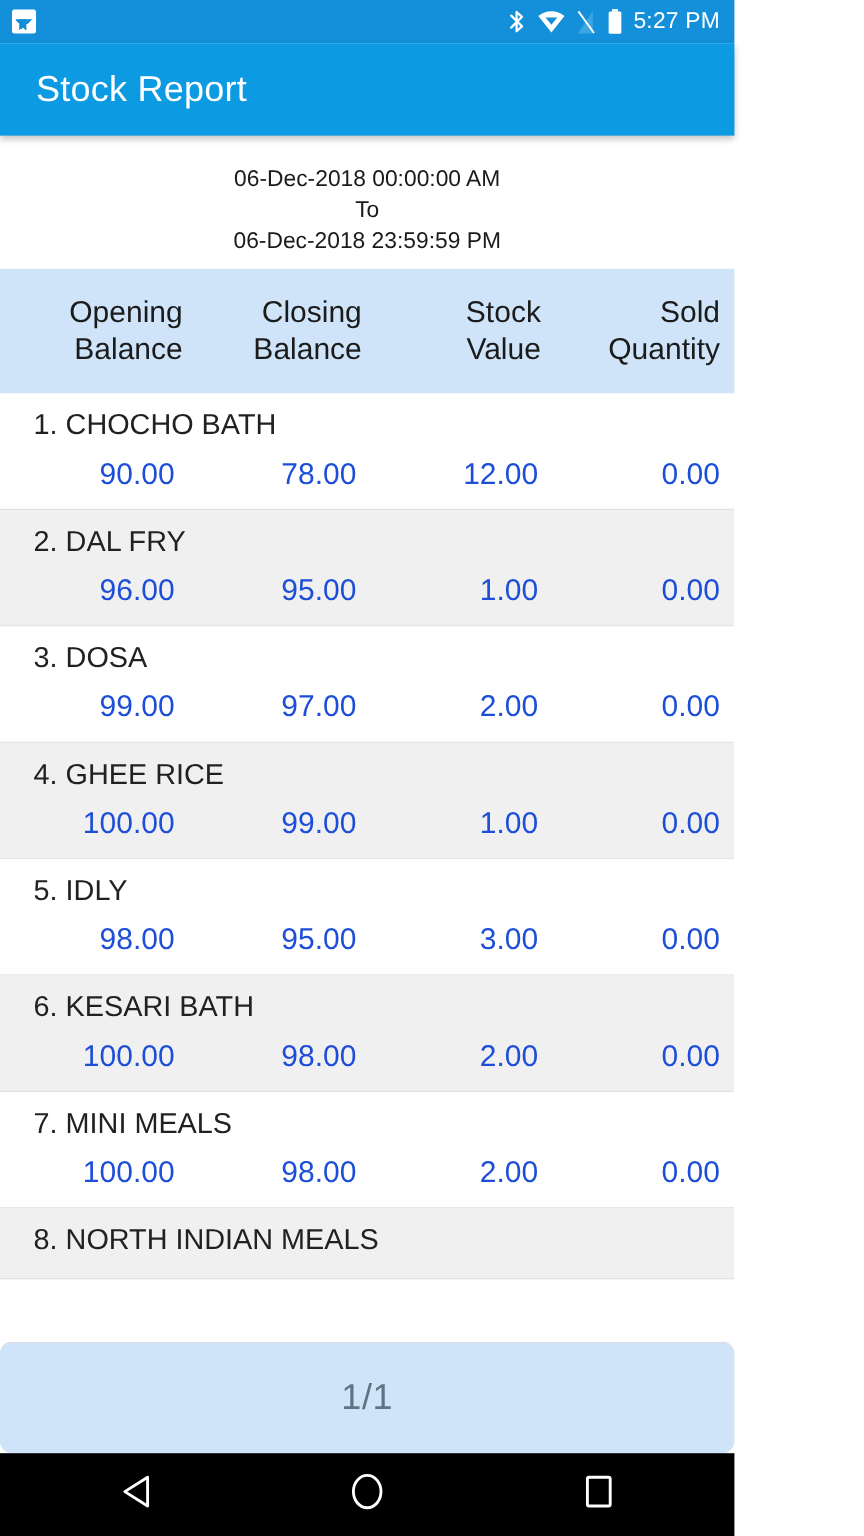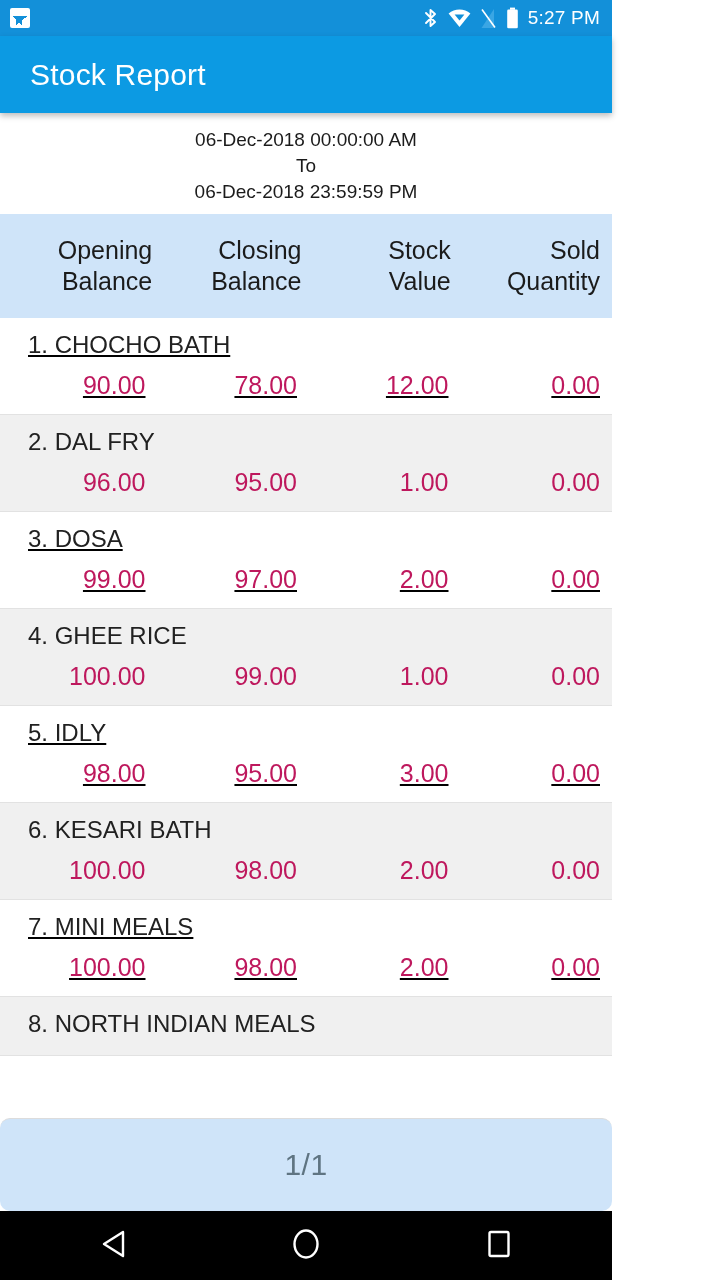--- a/index.html
+++ b/index.html
@@ -36,47 +36,47 @@
   .appbar{
     flex:0 0 77px; background:#0c9ae3; display:flex; align-items:center;
     padding-left:30px; position:relative; z-index:4;
     box-shadow:0 3px 6px rgba(0,0,0,.26);
   }
   .appbar-title{ color:#ffffff; font-size:30px; font-weight:400; letter-spacing:.2px; }
 
   
   .period{
     flex:0 0 101px; background:#ffffff; display:flex; flex-direction:column;
-    align-items:center; justify-content:center; gap:1px; padding-top:4px;
+    align-items:center; justify-content:center; gap:1px; padding-top:4px;margin-top:10px;
   }
   .period div{ font-size:19px; color:#1b1b1b; line-height:25px; }
 
   
   .thead{
     flex:0 0 104px; background:#cfe4f9;
     display:flex; align-items:center; padding:0 6px 0 9px;
   }
   .th{
     flex:1 1 0; text-align:right; padding-right:6px;
     font-size:25px; color:#1b1b1b; line-height:31px;
   }
 
   
   .tbody{ flex:1 1 auto; overflow:hidden; background:#ffffff; }
   .row{ border-bottom:1px solid #e2e2e2; }
-  .row.odd{ background:#ffffff;text-decoration:underline; }
+  .row.odd{ background:#ffffff; }
   .row.even{ background:#f0f0f0; }
   .row-name{
     font-size:24px; color:#212121; padding:12px 0 9px 28px; line-height:30px;
     white-space:nowrap;
   }
   .row-vals{ display:flex; padding:0 6px 13px 0; }
   .cell{
     flex:1 1 0; text-align:right; padding-right:6px;
-    font-size:25px; color:#be185d; line-height:32px;
+    font-size:25px; color:#1d4ed8; line-height:32px;
   }
   .row.partial .row-name{ padding-bottom:16px; }
 
   
   .pager{
     flex:0 0 93px; background:#cfe4f9; display:flex;
     align-items:center; justify-content:center;
     border-top:1px solid #dcdcdc;
     border-radius:10px;
   }

